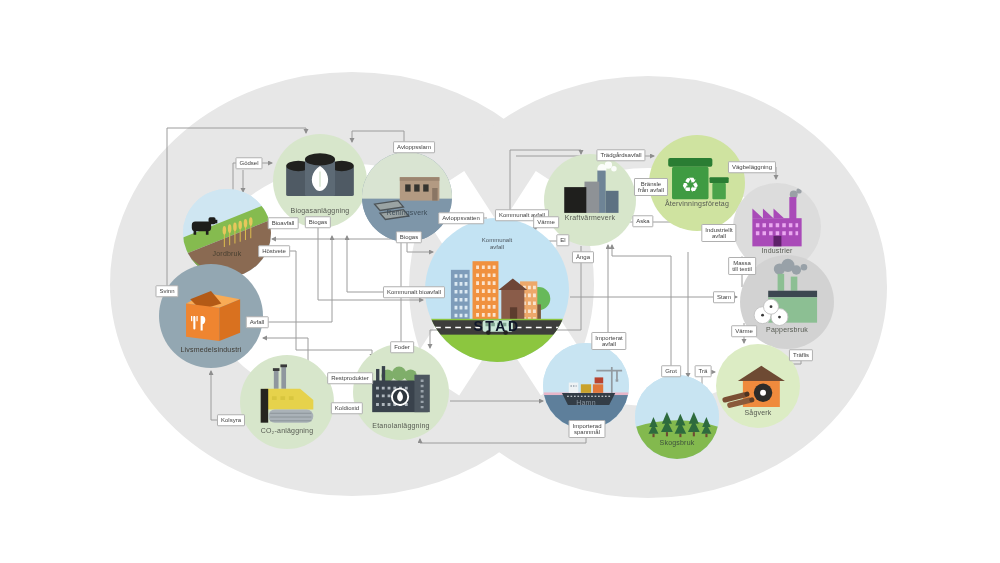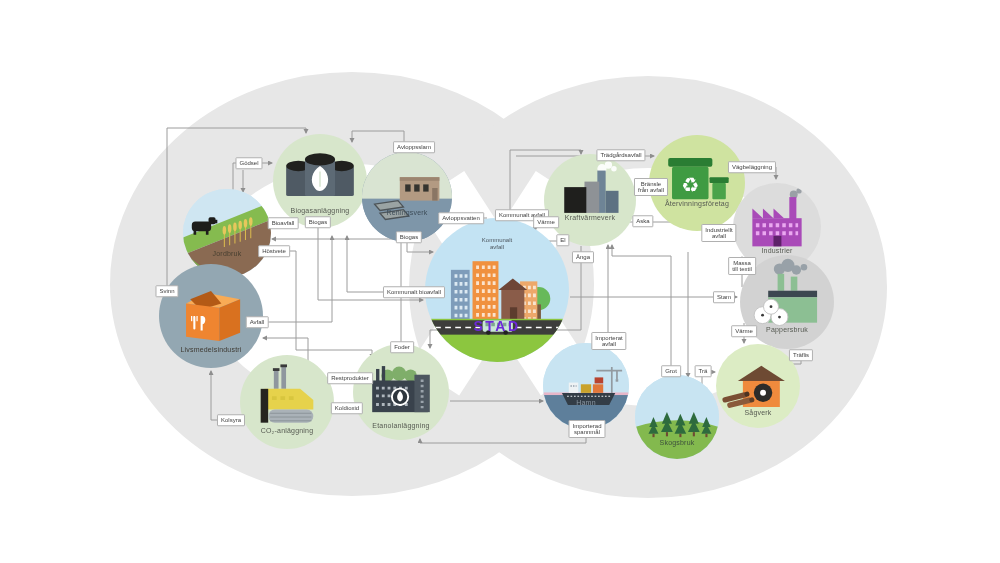--- a/index.html
+++ b/index.html
@@ -4,21 +4,21 @@
 <style>
   html,body{margin:0;padding:0;background:#fff;}
   .canvas{position:relative;width:1000px;height:563px;background:#fff;overflow:hidden;
           font-family:"Liberation Sans",sans-serif;}
   svg.layer{position:absolute;left:0;top:0;}
   .wire{stroke:#9c9c9c;stroke-width:1;fill:none;}
   .node{position:absolute;border-radius:50%;overflow:hidden;transform:translate(-50%,-50%);}
   .node svg.icon{position:absolute;left:0;top:0;width:100%;height:100%;}
   .nlabel{position:absolute;left:0;right:0;text-align:center;font-size:7px;
           color:#565a52;letter-spacing:.2px;line-height:8px;}
-  .stad-label{font-size:14px;font-weight:bold;color:#6d28d9;letter-spacing:2.5px;}
+  .stad-label{font-size:14px;font-weight:bold;color:#0f172a;letter-spacing:2.5px;}
   .inner-note{position:absolute;left:0;right:0;top:13%;text-align:center;font-size:6px;
               line-height:7px;color:#4d565e;white-space:pre-line;}
   .elabel{position:absolute;transform:translate(-50%,-50%);background:#ffffff;
           border:1px solid #b0b0b0;border-radius:1px;font-size:6px;line-height:6.5px;
           color:#3e3e3e;padding:1.5px 3px;text-align:center;white-space:pre-line;z-index:5;}
 </style>
 </head>
 <body>
 
 <div class="canvas">

